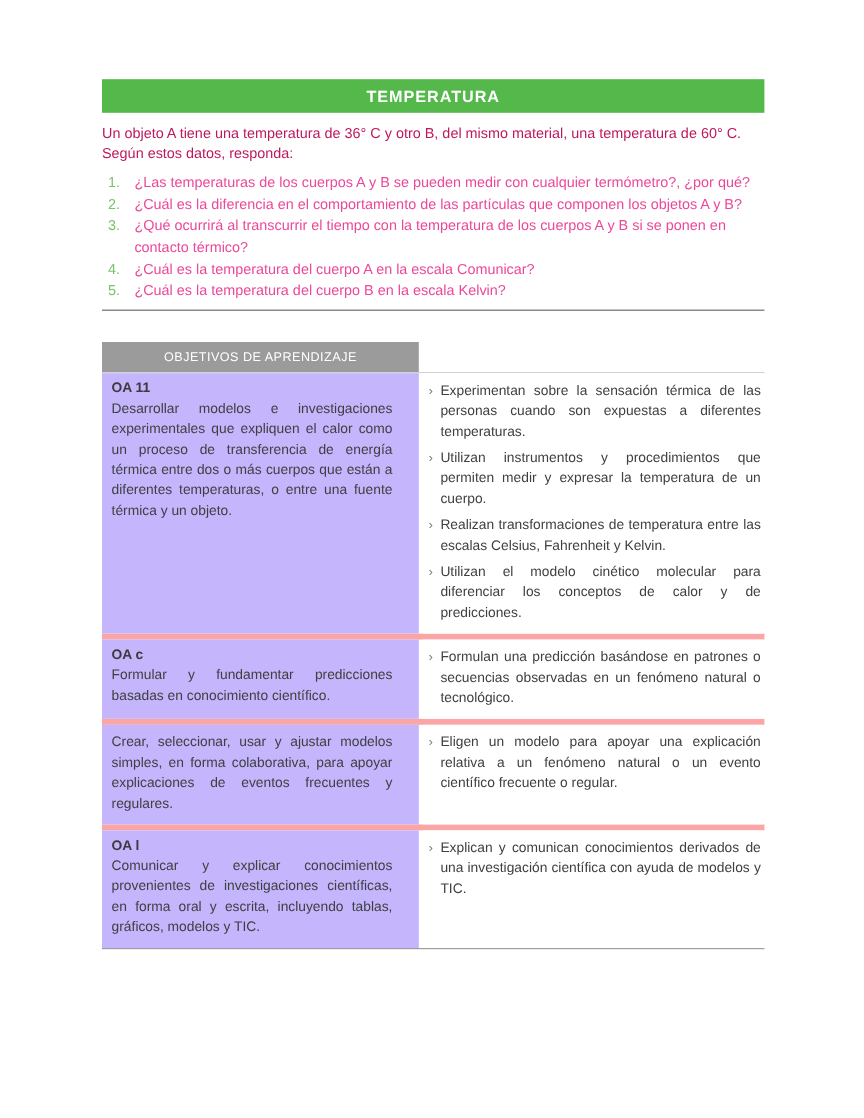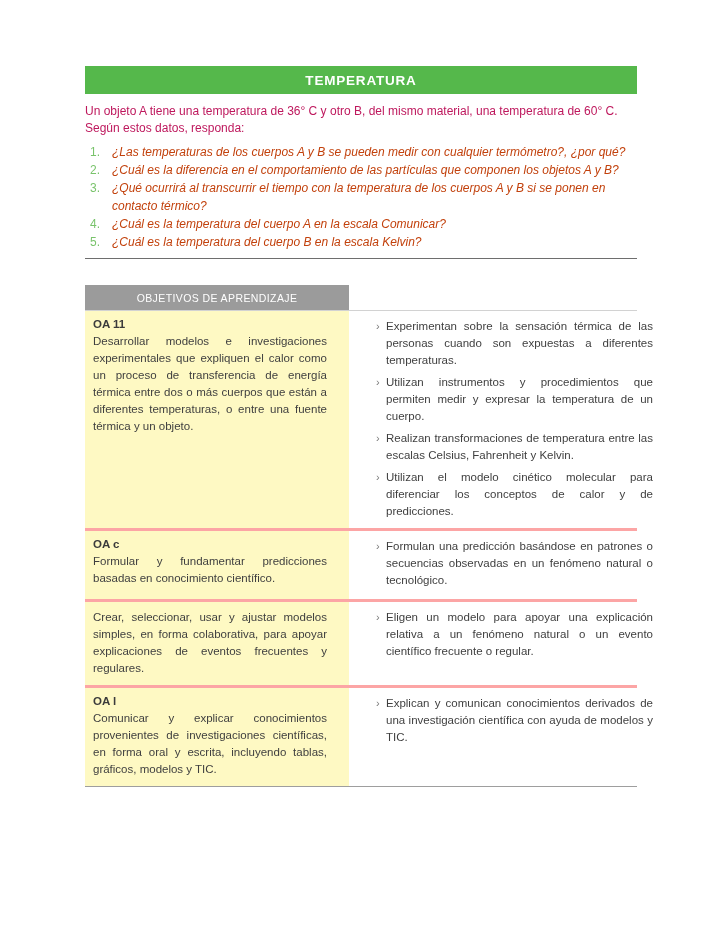--- a/index.html
+++ b/index.html
@@ -43,62 +43,62 @@
     display: flex;
     font-size: 12px;
     line-height: 18px;
   }
   .qnum {
     width: 27px;
     flex: 0 0 27px;
     padding-left: 5px;
     color: #79c36b;
   }
-  .qtext { flex: 1; color: #c2410c; font-style: italic; }
+  .qtext { flex: 1; color: #ec4899; }
   .divider {
     border: none;
     border-top: 1px solid #6e6e6e;
     margin-top: 7px;
   }
   
   .oa-table {
     margin-top: 26px;
     border-bottom: 1px solid #9e9e9e;
   }
   .grid-row {
     display: grid;
     grid-template-columns: 264px 284px;
-    column-gap: 22px;
+    column-gap: 3px;
   }
   .th {
     height: 25px;
     background: #9b9b9b;
     color: #ffffff;
     font-size: 10.5px;
     letter-spacing: 0.4px;
     display: flex; align-items: center; justify-content: center;
     text-transform: uppercase;
   }
   .subhead { min-height: 42px; }
   .sub {
     color: #79c36b;
     font-size: 11.5px;
     line-height: 15px;
     text-align: center;
     display: flex; align-items: center; justify-content: center;
     padding: 4px 10px;
   }
-  .trow { border-top: 3px solid #fca5a5; }
+  .trow { border-top: 5px solid #fca5a5; }
   .trow.first { border-top: 1px solid #d2d2d2; }
   .r0 { min-height: 141px; }
   .r1 { min-height: 71px; }
   .r2 { min-height: 73px; }
   .r3 { min-height: 78px; }
   .cell-left {
-    background: #fef9c3;
+    background: #c4b5fd;
     padding: 7px 22px 8px 8px;
     font-size: 11.5px;
   }
   .oa-code {
     font-weight: 700;
     font-size: 11.5px;
     margin-bottom: 3px;
     color: #3b3b3b;
   }
   .oa-text {

